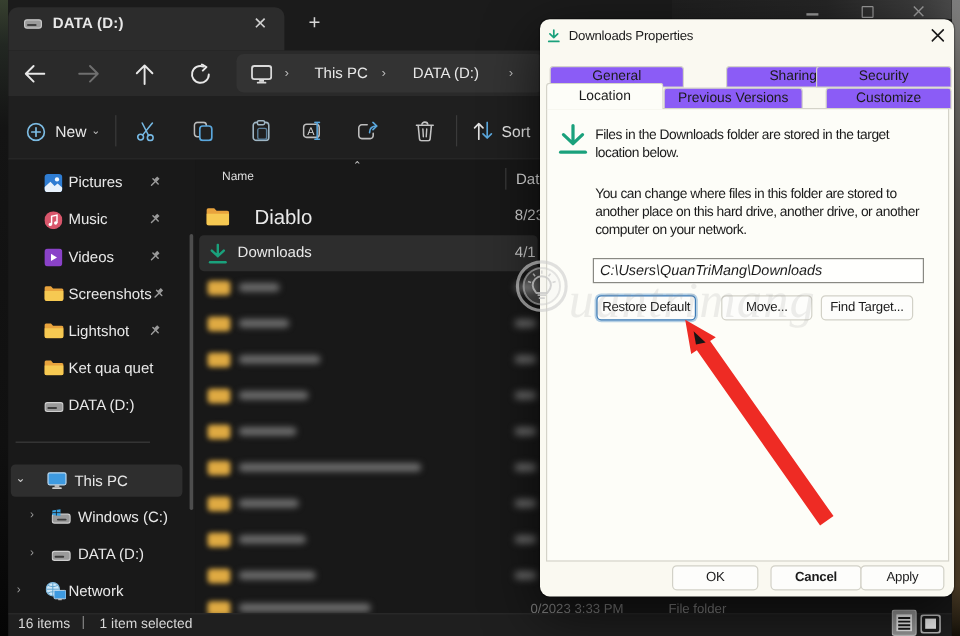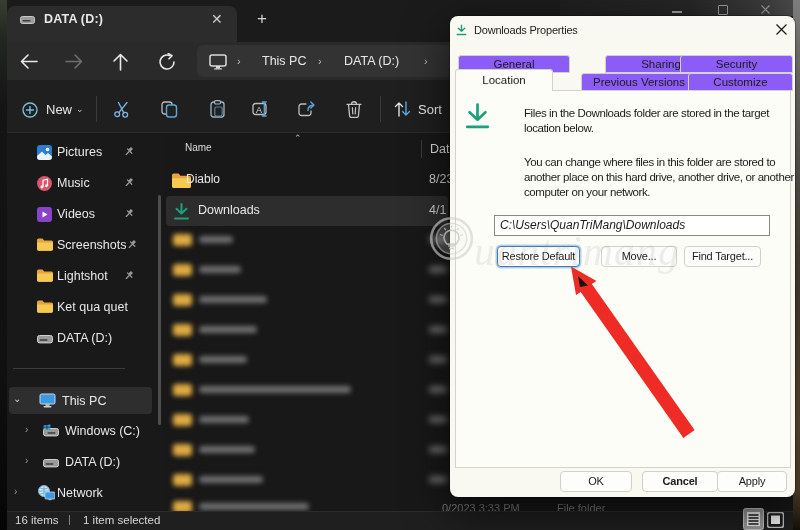--- a/index.html
+++ b/index.html
@@ -247,21 +247,21 @@
 
 <div class="abs txt" style="left:185px;top:142px;font-size:10px;color:#dedede;">Name</div>
 <div class="abs txt" style="left:294px;top:133px;font-size:9px;color:#bdbdbd;">⌃</div>
 <div class="abs" style="left:421px;top:140px;width:1px;height:18px;background:#3c3c3c;"></div>
 <div class="abs txt" style="left:430px;top:142px;font-size:12.5px;color:#dedede;">Dat</div>
 
 <svg class="abs" style="left:172px;top:173px;" width="19" height="15" viewBox="0 0 19 15">
   <path d="M0 2.2 A1.7 1.7 0 0 1 1.7 0.5 H6.5 L8.5 2.7 H17.2 A1.7 1.7 0 0 1 19 4.4 V13 A2 2 0 0 1 17 15 H2 A2 2 0 0 1 0 13 Z" fill="#e8a33d"></path>
   <path d="M0 5.2 H19 V13 A2 2 0 0 1 17 15 H2 A2 2 0 0 1 0 13 Z" fill="#f6c952"></path>
 </svg>
-<div class="abs txt" style="left:186px;top:172px;font-size:12px;">Diablo</div>
+<div class="abs txt" style="left:212px;top:172px;font-size:17px;">Diablo</div>
 <div class="abs txt" style="left:429px;top:172px;font-size:12.5px;color:#cfcfcf;">8/23</div>
 
 <div class="abs" style="left:166px;top:196px;width:282px;height:30px;background:#2d2d2d;border-radius:4px;"></div>
 <svg class="abs" style="left:173px;top:203px;" width="17" height="17" viewBox="0 0 17 17">
   <path d="M8.5 1 V10.5 M8.5 10.5 L3.5 5.8 M8.5 10.5 L13.5 5.8" stroke="#1aa17c" stroke-width="2" fill="none" stroke-linecap="round" stroke-linejoin="round"></path>
   <path d="M2 15.5 H15" stroke="#1aa17c" stroke-width="2" stroke-linecap="round"></path>
 </svg>
 <div class="abs txt" style="left:198px;top:203px;font-size:12.5px;">Downloads</div>
 <div class="abs txt" style="left:429px;top:203px;font-size:12.5px;color:#cfcfcf;">4/1</div>
 
@@ -330,34 +330,34 @@
   <path d="M0.5 0.5 L10.5 10.5 M10.5 0.5 L0.5 10.5" stroke="#1b1b1b" stroke-width="1.3"></path>
 </svg>
 
 <style>
  .tab{position:absolute;box-sizing:border-box;background:#8b5cf6;border:1px solid #d4d3c9;
       font-size:11.5px;color:#1b1b1b;text-align:center;line-height:17px;height:18px;}
 </style>
 <div class="tab" style="left:458px;top:55px;width:112px;border-radius:3px 3px 0 0;">General</div>
 <div class="tab" style="left:569px;top:55px;width:112px;border-radius:3px 3px 0 0;margin-left:36px;">Sharing</div>
 <div class="tab" style="left:680px;top:55px;width:113px;border-radius:3px 3px 0 0;">Security</div>
-<div class="tab" style="left:553px;top:73px;width:116px;border-radius:3px 3px 0 0;margin-left:28px;">Previous Versions</div>
+<div class="tab" style="left:553px;top:73px;width:116px;border-radius:3px 3px 0 0;">Previous Versions</div>
 <div class="tab" style="left:688px;top:73px;width:105px;border-radius:3px 3px 0 0;">Customize</div>
 
 <div class="abs" style="left:455px;top:90px;width:336px;height:378px;background:#fdfdf8;border:1px solid #d4d3c9;box-sizing:border-box;"></div>
 
 <div class="abs" style="left:455px;top:69px;width:98px;height:22px;background:#fdfdf8;border:1px solid #d4d3c9;border-bottom:none;border-radius:3px 3px 0 0;box-sizing:border-box;
      font-size:11.5px;color:#1b1b1b;text-align:center;line-height:20px;">Location</div>
 
 <svg class="abs" style="left:464px;top:102px;" width="27" height="29" viewBox="0 0 17 17">
   <path d="M8.5 1 V10.5 M8.5 10.5 L3.5 5.8 M8.5 10.5 L13.5 5.8" stroke="#1aa17c" stroke-width="1.7" fill="none" stroke-linecap="round" stroke-linejoin="round"></path>
   <path d="M2 15 H15" stroke="#1aa17c" stroke-width="1.7" stroke-linecap="round"></path>
 </svg>
 
-<style>.dtx{position:absolute;font-size:11.5px;letter-spacing:-0.4px;color:#1b1b1b;line-height:15.2px;margin-left:28px;}</style>
+<style>.dtx{position:absolute;font-size:11.5px;letter-spacing:-0.4px;color:#1b1b1b;line-height:15.2px;}</style>
 <div class="dtx" style="left:496px;top:106px;white-space:nowrap;">Files in the Downloads folder are stored in the target<br>location below.</div>
 <div class="dtx" style="left:496px;top:155px;white-space:nowrap;">You can change where files in this folder are stored to<br>another place on this hard drive, another drive, or another<br>computer on your network.</div>
 
 <div class="abs" style="left:494px;top:215px;width:276px;height:21px;background:#fffffd;border:1px solid #898983;box-sizing:border-box;
      font-size:12px;color:#1b1b1b;line-height:19px;padding-left:5px;font-style:italic;">C:\Users\QuanTriMang\Downloads</div>
 
 <style>
  .wbtn{position:absolute;box-sizing:border-box;height:21px;background:#fdfdfb;border:1px solid #d2d1c7;border-radius:4px;
        font-size:11px;color:#1b1b1b;text-align:center;line-height:19px;white-space:nowrap;letter-spacing:-0.2px;font-family:"Liberation Sans",sans-serif;}
 </style>

